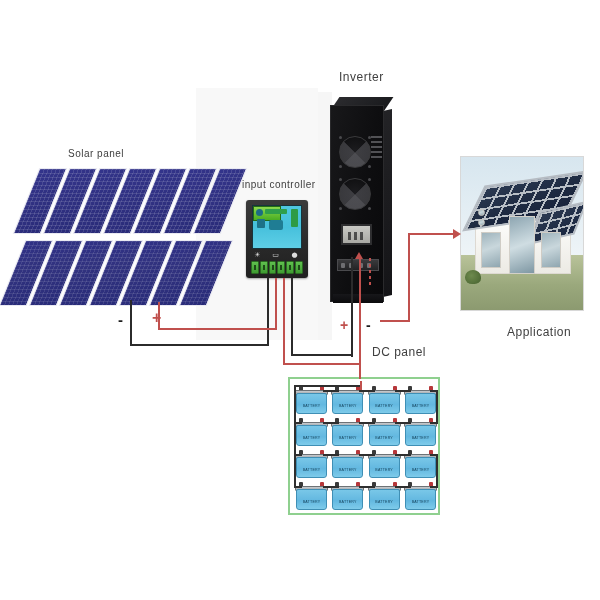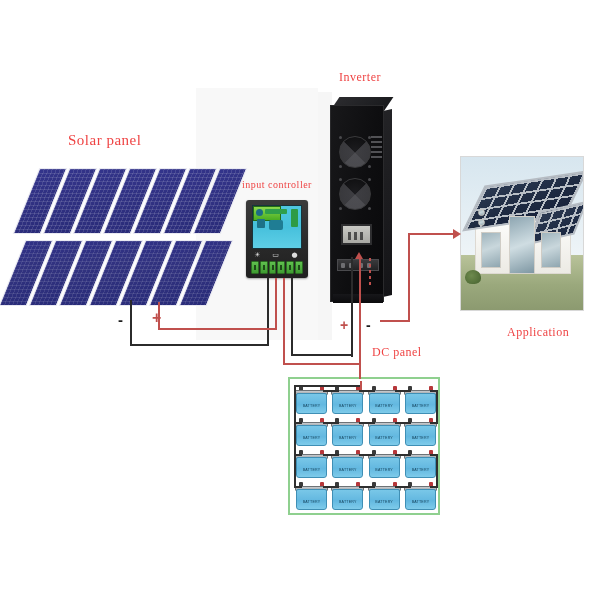--- a/index.html
+++ b/index.html
@@ -14,22 +14,22 @@
     position: relative;
     width: 600px;
     height: 600px;
     background: #ffffff;
     overflow: hidden;
   }
 
   
   .lbl {
     position: absolute;
-    color: #ef4444;
-    font-family: Liberation Serif, serif;
+    color: #404040;
+    font-family: Liberation Sans, sans-serif;
     white-space: nowrap;
     letter-spacing: 0.5px;
   }
 
   
   #solar-array {
     position: absolute;
     left: 8px;
     top: 168px;
     width: 238px;
@@ -420,21 +420,21 @@
   }
 </style>
 </head>
 <body>
 
 <div id="stage">
 
   <div class="artifact" style="left:196px; top:88px; width:122px; height:252px; opacity:0.55;"></div>
   <div class="artifact" style="left:318px; top:92px; width:14px; height:248px; opacity:0.7;"></div>
 
-  <div class="lbl" style="left:68px; top:132px; font-size:15px;">Solar panel</div>
+  <div class="lbl" style="left:68px; top:148px; font-size:10px;">Solar panel</div>
 
   <div id="solar-array">
     <div class="panel-row r1">
       <div class="pv-cellblock" style="left:18px;"></div>
       <div class="pv-cellblock" style="left:48px;"></div>
       <div class="pv-cellblock" style="left:78px;"></div>
       <div class="pv-cellblock" style="left:108px;"></div>
       <div class="pv-cellblock" style="left:138px;"></div>
       <div class="pv-cellblock" style="left:168px;"></div>
       <div class="pv-cellblock" style="left:198px;"></div>

